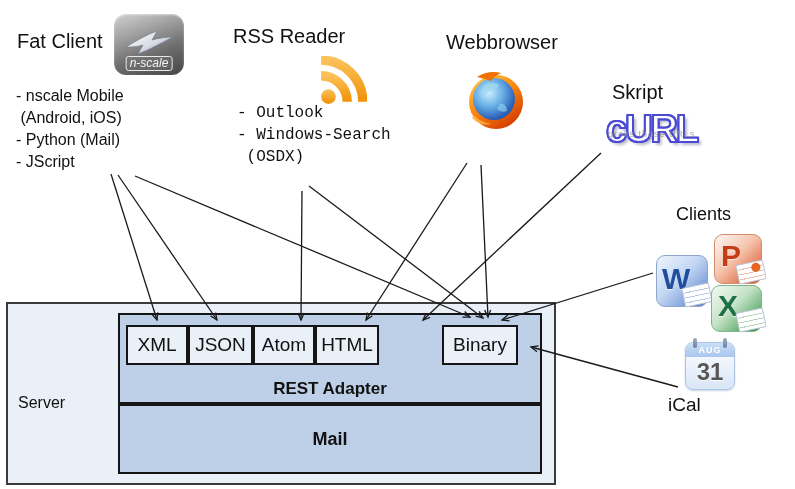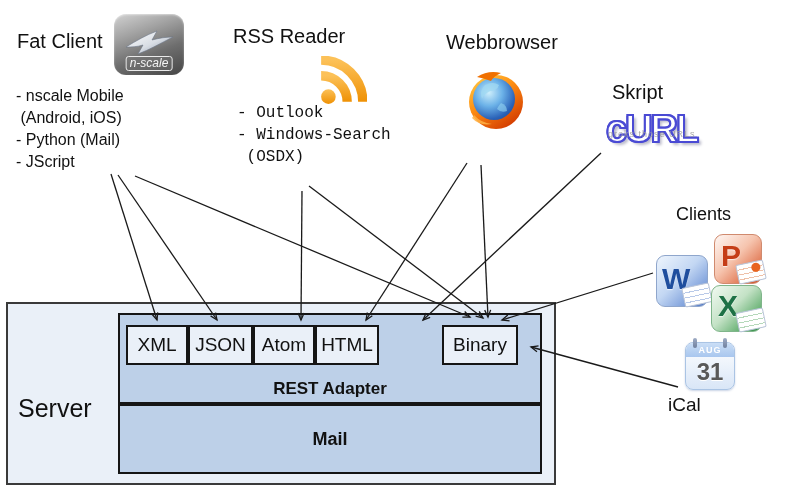--- a/index.html
+++ b/index.html
@@ -72,21 +72,21 @@
   }
   .ical-day { font-size:24px; font-weight:bold; color:#585858; text-align:center; line-height:30px; text-shadow:0 1px 0 #fff; }
   .ical-pin { position:absolute; top:-5px; width:4px; height:10px; background:linear-gradient(#9eabc4,#6f809e); border-radius:2px; }
   .ical-pin.l { left:7px; } .ical-pin.r { right:7px; }
 
   
   .server-box {
     position:absolute; left:6px; top:302px; width:546px; height:179px;
     background:#eaf0f8; border:2px solid #3a3a3a; z-index:1;
   }
-  .server-label { position:absolute; left:10px; top:90px; font-size:25px; }
+  .server-label { position:absolute; left:10px; top:90px; font-size:16px; }
   .adapter {
     position:absolute; left:110px; top:9px; width:420px; height:87px;
     background:#bdd0e8; border:2px solid #151515;
   }
   .adapter-label { position:absolute; bottom:3px; left:0; width:100%; text-align:center; font-size:17px; font-weight:bold; }
   .fmt {
     position:absolute; top:10px; height:40px; background:#eaf0f8; border:2px solid #151515;
     display:flex; align-items:center; justify-content:center; font-size:19px; box-sizing:border-box;
   }
   .core {

